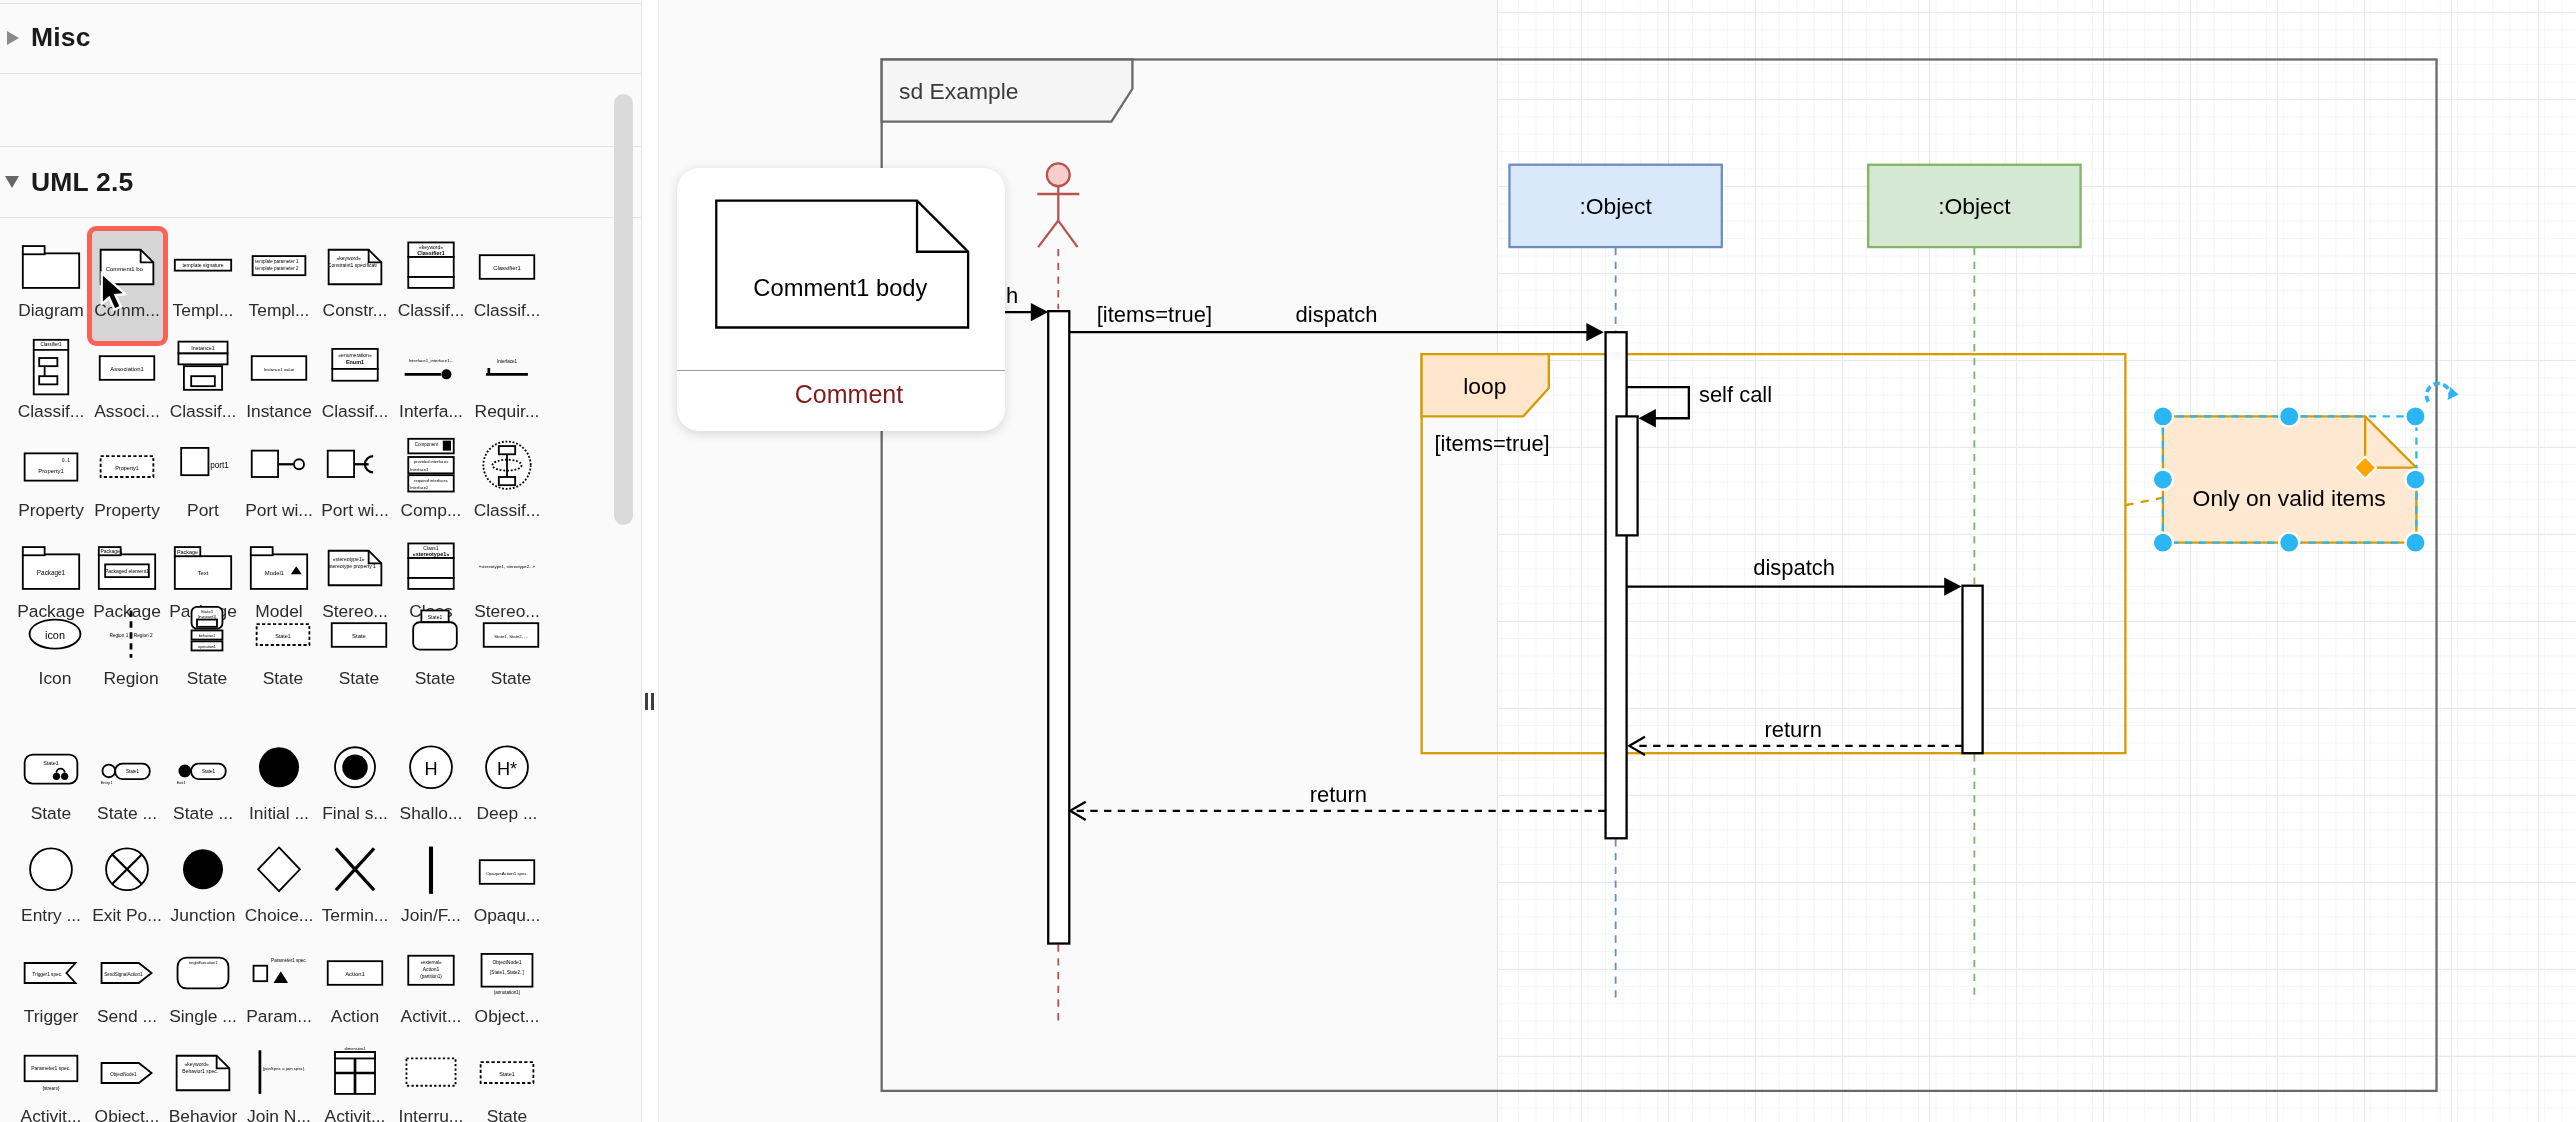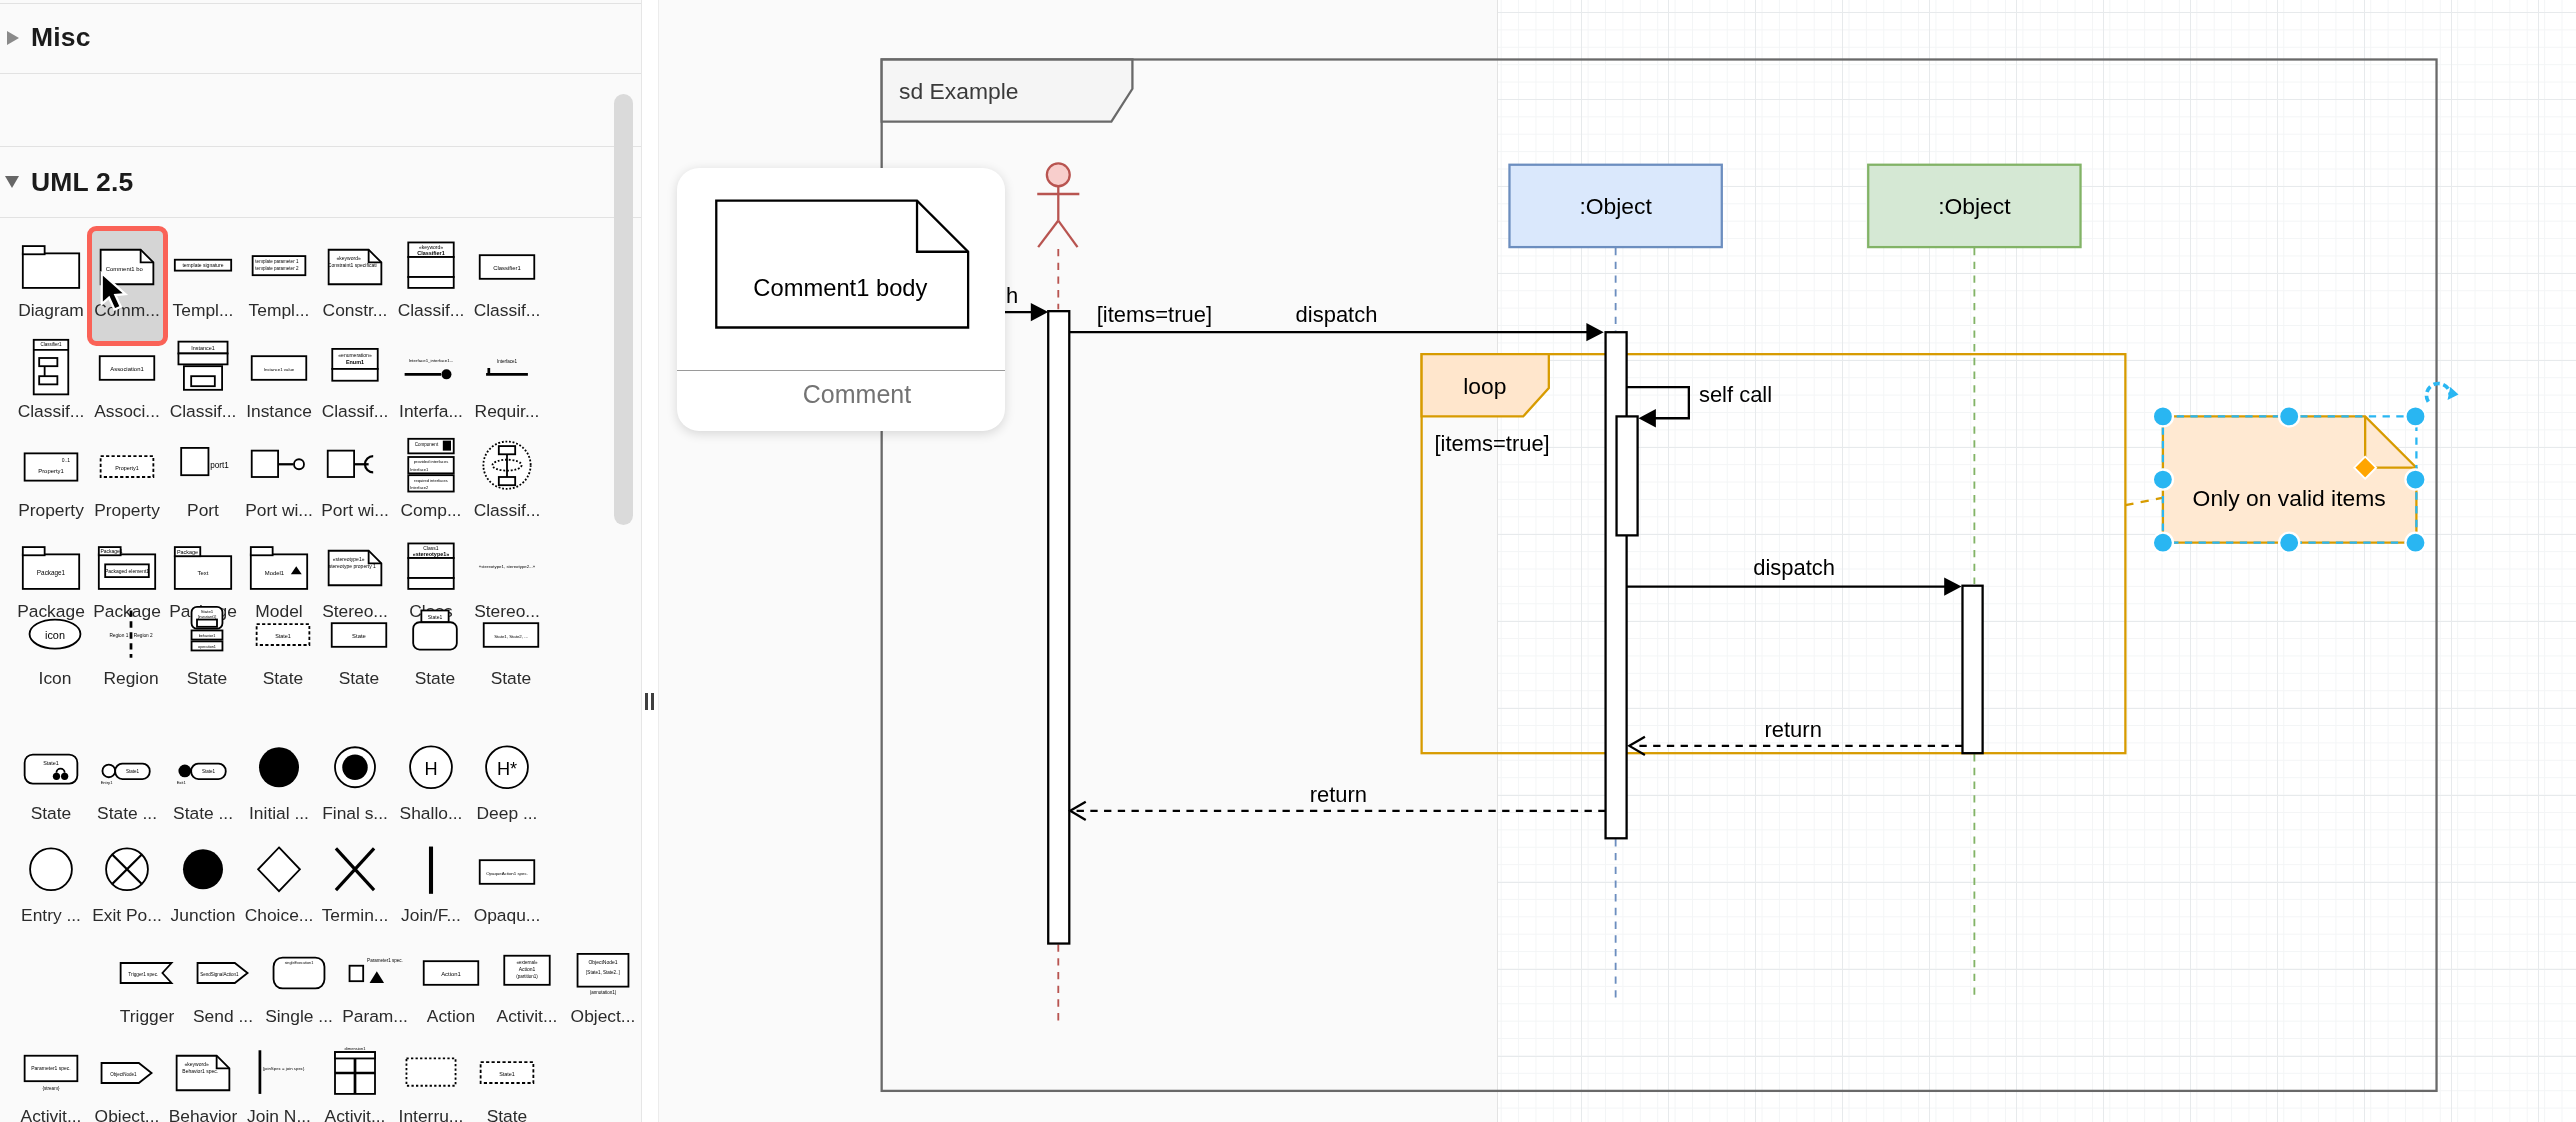--- a/index.html
+++ b/index.html
@@ -35,21 +35,21 @@
         linear-gradient(90deg,#e7eaec 0.9px,transparent 0.9px),
         linear-gradient(#f3f5f6 0.9px,transparent 0.9px),
         linear-gradient(90deg,#f3f5f6 0.9px,transparent 0.9px);
       background-size:87px 87px,87px 87px,17.4px 17.4px,17.4px 17.4px;
       background-position:0 12px,83px 0,0 12px,2.7px 0;}
   #diagram{position:absolute;left:0;top:0;z-index:2;pointer-events:none;}
   
   #tooltip{position:absolute;left:677px;top:168px;width:328px;height:263px;background:#fff;
       border-radius:22px;box-shadow:0 2.7px 11px rgba(0,0,0,.14);z-index:5;}
   #tooltip .tt-divider{position:absolute;left:0;top:202px;width:100%;border-top:1.8px solid #9a9a9a;}
-  #tooltip .tt-title{position:absolute;left:16px;top:212px;width:100%;text-align:center;font-size:25px;color:#737373;}
+  #tooltip .tt-title{position:absolute;left:8px;top:212px;width:100%;text-align:center;font-size:25px;color:#7f1d1d;}
   text{font-family:"Liberation Sans",sans-serif;}
 </style>
 </head>
 <body>
 
 <div id="sidebar">
   <div class="sb-div" style="top:2.7px"></div>
   <div class="sb-head" style="top:22px">
     <span class="tri-r"></span>
     <span class="txt">Misc</span>
@@ -566,21 +566,21 @@
         <div class="sb-cell">
           <span class="thumb">
             <svg width="68" height="60" viewBox="0 0 74 66">
               <rect class="s" x="7" y="20" width="60" height="26" stroke-width="2.5"></rect>
               <text x="37" y="36" font-size="4.8" text-anchor="middle" font-weight="normal" fill="#000">OpaqueAction1 spec.</text>
             </svg>
           </span>
           <span class="lbl">Opaqu...</span>
         </div>
       </div>
-      <div class="sb-row" style="top: 935px; justify-content: flex-end;">
+      <div class="sb-row" style="top: 935px;">
         <div class="sb-cell">
           <span class="thumb">
             <svg width="68" height="60" viewBox="0 0 74 66">
               <path class="s" d="M8,22 L64,22 L54,33 L64,44 L8,44 Z" stroke-width="2.5"></path>
               <text x="33" y="36" font-size="5.2" text-anchor="middle" font-weight="normal" fill="#000">Trigger1 spec.</text>
             </svg>
           </span>
           <span class="lbl">Trigger</span>
         </div>
         <div class="sb-cell">

